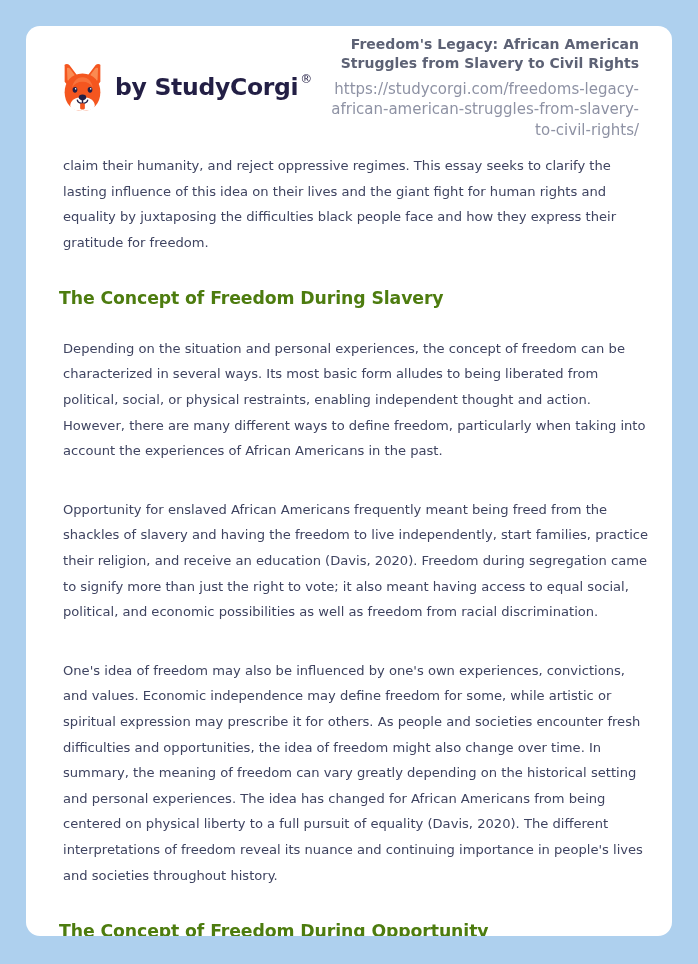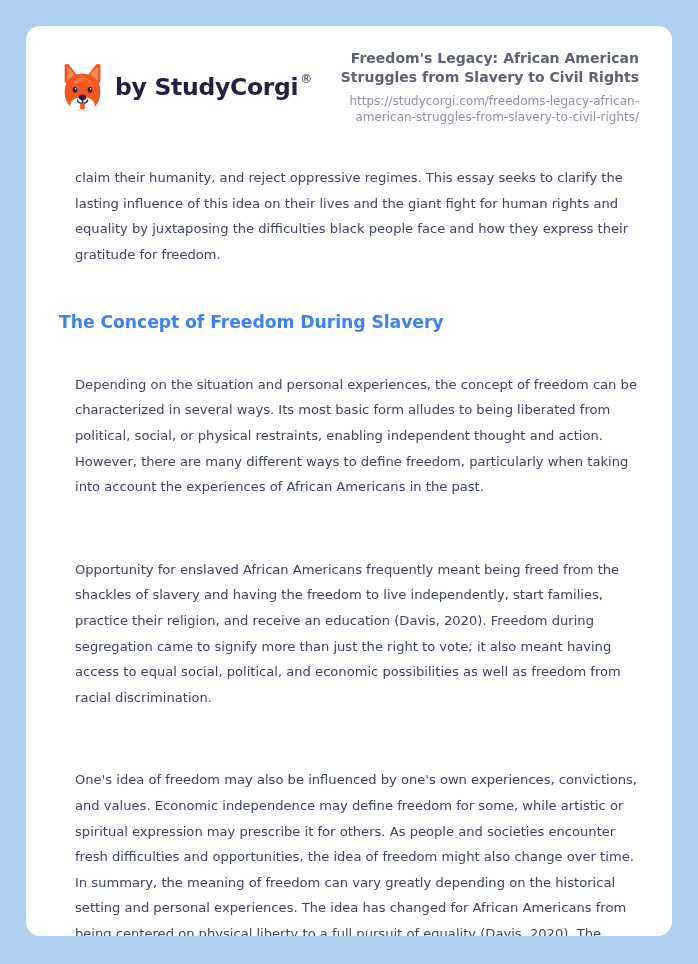--- a/index.html
+++ b/index.html
@@ -80,46 +80,46 @@
   }
   .header-title {
     font-size: 14px;
     font-weight: bold;
     color: #5d6275;
     line-height: 1.32;
     letter-spacing: 0.02px;
   }
   .header-url {
     margin-top: 7px;
-    font-size: 12px;
+    font-size: 15px;
     color: #8e92a4;
     line-height: 1.35;
     word-break: break-word;
   }
 
   
   .article {
     position: absolute;
     left: 33px;
     top: 123px;
     width: 595px;
   }
 
   .article h2 {
     margin: 0;
     padding: 0;
     font-size: 17.3px;
     font-weight: bold;
-    color: #3b82f6;
+    color: #4d7c0f;
     letter-spacing: -0.1px;
     line-height: 1.3;
   }
 
   .article p {
-    margin: 16px;
+    margin: 4px;
     padding: 0;
     font-size: 13.1px;
     color: #3f4461;
     line-height: 25.6px;
     text-align: left;
   }
 
   .blk { margin-bottom: 0; }
 
   .sp-para   { height: 25px; }

